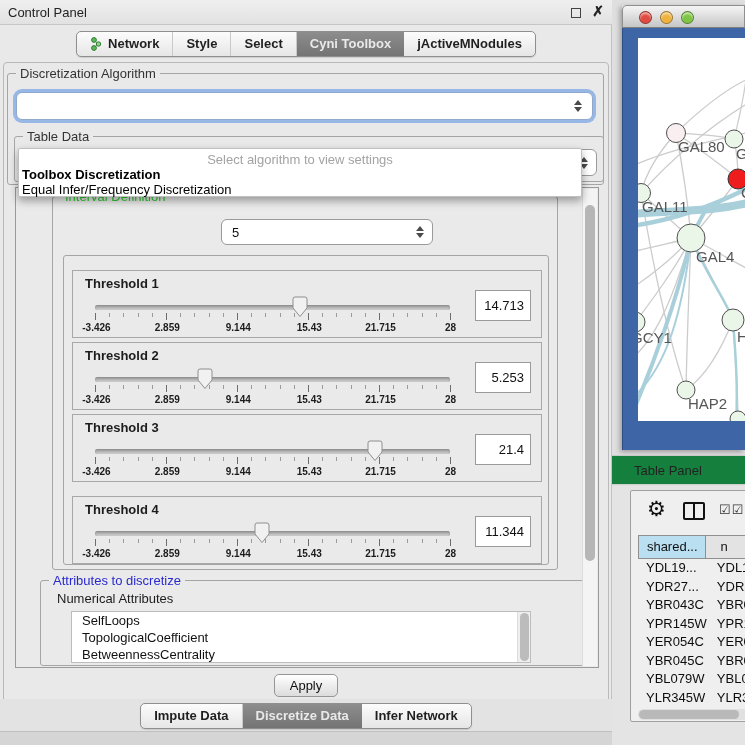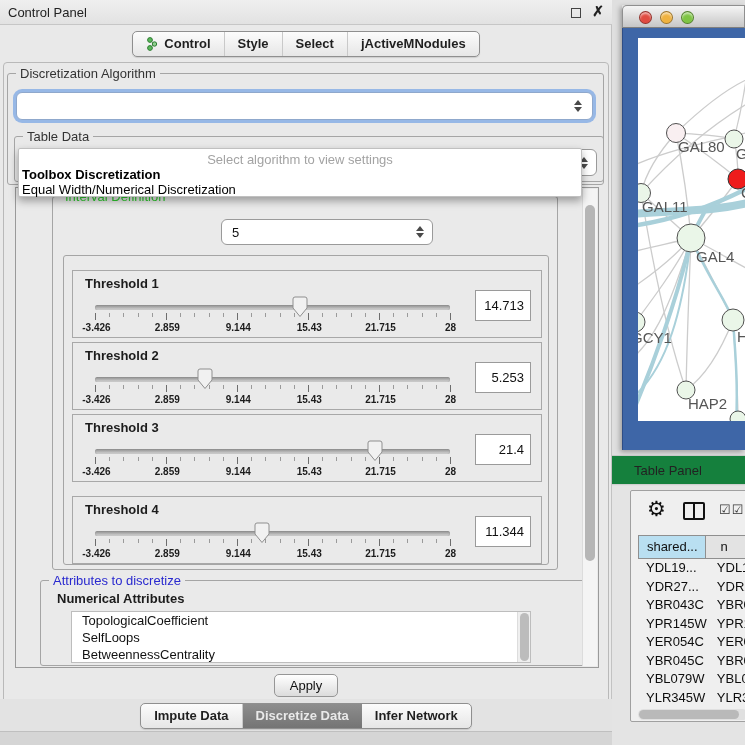--- a/index.html
+++ b/index.html
@@ -63,21 +63,21 @@
   .track { position:absolute; left:0; top:10px; width:355px; height:5px; border-radius:3px; background:linear-gradient(#8d8d8d,#d8d8d8); box-shadow:inset 0 0 1px #777; }
   .thumb { position:absolute; top:1px; width:16px; height:22px; }
   .ticks { position:absolute; left:0; top:18px; width:355px; height:8px; }
   .tick { position:absolute; top:0; width:1px; height:4px; background:#9a9a9a; }
   .tick.major { height:7px; background:#6d6d6d; }
   .tick-labels { position:absolute; left:0; top:27px; width:355px; height:12px; }
   .tick-label { position:absolute; transform:translateX(-45%); font-size:10px; font-weight:bold; color:#1c1c1c; white-space:nowrap; }
   .value-box { position:absolute; left:402px; top:19px; width:56px; height:31px; background:#fff; border:1px solid #9a9a9a; line-height:29px; text-align:right; padding-right:6px; color:#111; }
 
   .attr-group { left:24px; top:392px; width:548px; height:86px; }
-  .attr-label { position:absolute; left:16px; top:10px; font-weight:bold; }
+  .attr-label { position:absolute; left:16px; top:10px; font-weight:normal; }
   .attr-list { position:absolute; left:30px; top:30px; width:460px; height:52px; background:#fff; border:1px solid #bdbdbd; overflow:hidden; }
   .attr-item { padding-left:10px; line-height:17px; color:#111; }
   .attr-vsb { position:absolute; right:0; top:0; width:13px; height:100%; background:#efefef; border-left:1px solid #ddd; }
   .attr-vthumb { position:absolute; left:2px; top:1px; width:9px; height:48px; border-radius:5px; background:#bcbcbc; }
 
   .apply-btn { position:absolute; left:50%; transform:translateX(-50%); top:611px; width:64px; height:23px; background:linear-gradient(#ffffff,#dcdcdc); border:1px solid #969696; border-radius:5px; text-align:center; line-height:21px; color:#111; }
 
   .cp-bottom-band { position:absolute; left:0; top:699px; width:612px; height:32px; background:#e3e3e3; }
   .cp-bottom-tabs { top:703px; }
   .cp-bottom-strip { position:absolute; left:0; top:731px; width:612px; height:14px; background:#d5d5d5; border-top:1px solid #bfbfbf; }
@@ -130,27 +130,30 @@
     <div class="seg-bar cp-tabs">
       <div class="seg-wrap" id="top-tabs">
           <div class="seg">
             <svg width="12" height="14" viewBox="0 0 12 14">
               <line x1="4" y1="3" x2="8" y2="7" stroke="#9a9a9a"></line>
               <line x1="4" y1="11" x2="8" y2="7" stroke="#9a9a9a"></line>
               <circle cx="4" cy="3" r="2.4" fill="#5cb85c" stroke="#2e7d32"></circle>
               <circle cx="4" cy="11" r="2.4" fill="#5cb85c" stroke="#2e7d32"></circle>
               <circle cx="8.5" cy="7" r="2.2" fill="#8fd08f" stroke="#2e7d32"></circle>
             </svg>
-            <span>Control</span>
+            <span>Network</span>
           </div>
           <div class="seg">
             <span>Style</span>
           </div>
           <div class="seg">
             <span>Select</span>
+          </div>
+          <div class="seg selected">
+            <span>Cyni Toolbox</span>
           </div>
           <div class="seg">
             <span>jActiveMNodules</span>
           </div>
         </div>
     </div>
 
     <div class="cp-outer">
 
       <div class="groupbox alg-group">
@@ -169,21 +172,21 @@
                 <i class="up"></i>
                 <i class="dn"></i>
               </span>
           </div>
         </div>
       </div>
 
       <div class="popup">
         <div class="ph">Select algorithm to view settings</div>
         <div class="opt1">Toolbox Discretization</div>
-        <div class="opt2">Equal Width/Numerical Discretization</div>
+        <div class="opt2">Equal Infer/Frequency Discretization</div>
       </div>
 
       <div class="sp">
 
         <div class="groupbox ivl-group">
           <span class="group-title green">Interval Definition</span>
           <span class="noi-label">Number of Intervals</span>
           <div class="combo noi-combo">
             <span class="cb-label">5</span>
             <span class="stepper">
@@ -385,22 +388,22 @@
                 </div>
                 <div class="value-box">11.344</div>
               </div>
             </div>
         </div>
 
         <div class="groupbox attr-group">
           <span class="group-title blue">Attributes to discretize</span>
           <span class="attr-label">Numerical Attributes</span>
           <div class="attr-list" id="attr-list">
-            <div class="attr-item">TopologicalCoefficient</div>
-              <div class="attr-item">SelfLoops</div>
+            <div class="attr-item">SelfLoops</div>
+              <div class="attr-item">TopologicalCoefficient</div>
               <div class="attr-item">BetweennessCentrality</div>
               <div class="attr-vsb">
                 <div class="attr-vthumb"></div>
               </div>
           </div>
         </div>
 
         <div class="sp-scrollbar">
           <div class="sp-thumb"></div>
         </div>

